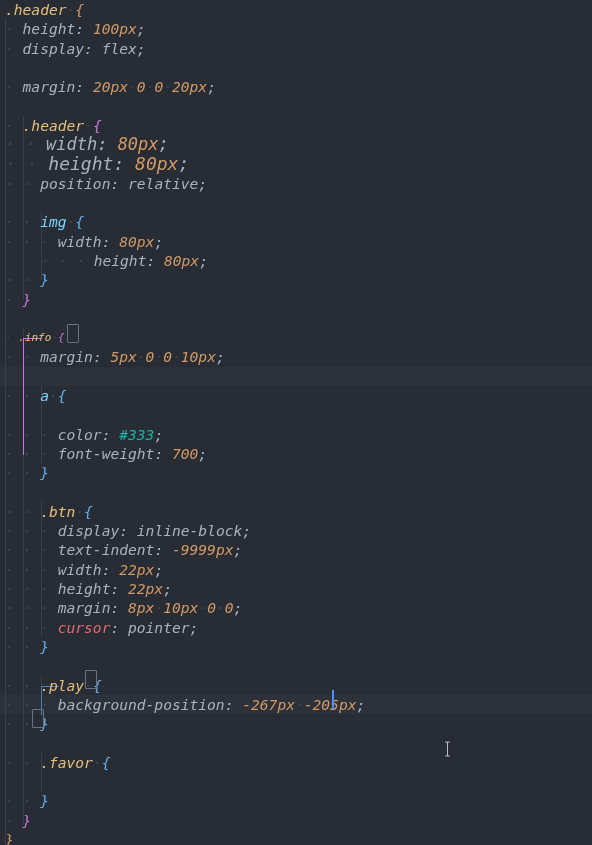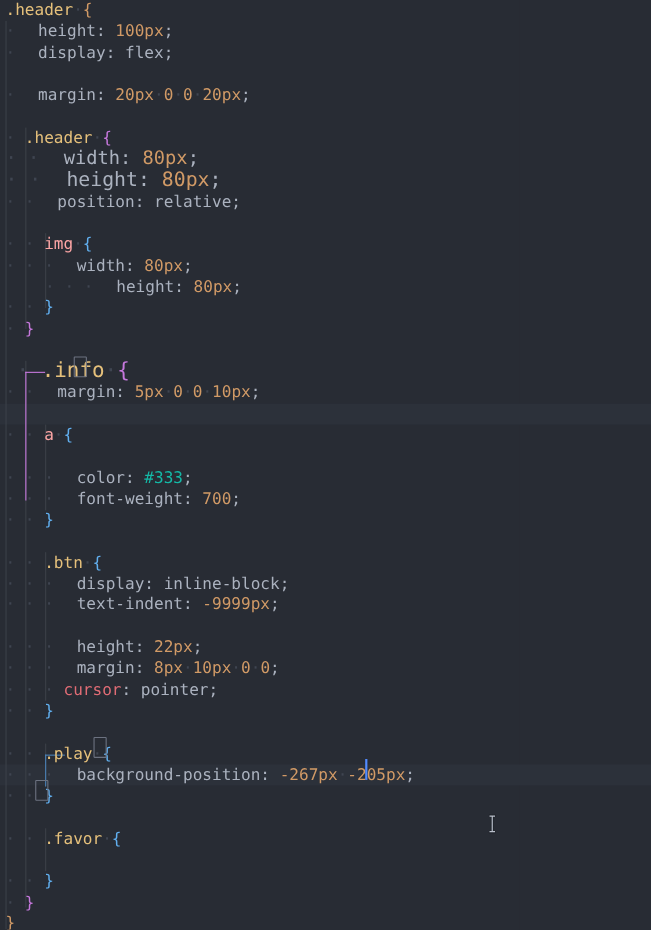--- a/index.html
+++ b/index.html
@@ -12,20 +12,21 @@
     height: 845px;
     overflow: hidden;
     font-family: "DejaVu Sans Mono", "Liberation Mono", monospace;
   }
 
   #editor {
     position: relative;
     width: 472px;
     height: 845px;
     background: #282c34;
+    font-style: italic;
   }
 
   
   .layer {
     position: absolute;
     top: 0; left: 0;
     width: 592px;
     height: 845px;
   }
   #highlight-layer { z-index: 1; }
@@ -65,22 +66,22 @@
     line-height: 19.3px;
     white-space: pre;
     font-size: 14.6px;
     font-family: "DejaVu Sans Mono", "Liberation Mono", monospace;
     letter-spacing: 0px;
     color: #abb2bf;
   }
 
   
   .t-sel-class   { color: #e5c07b; }   
-  .t-sel-tag     { color: #fca5a5; }   
-  .t-prop        { color: #abb2bf; margin-left: 12px; }   
+  .t-sel-tag     { color: #7dd3fc; }   
+  .t-prop        { color: #abb2bf; }   
   .t-prop-red    { color: #e06c75; }   
   .t-num         { color: #d19a66; }   
   .t-value       { color: #abb2bf; }   
   .t-hex         { color: #14b8a6; }   
   .t-punc        { color: #abb2bf; }   
   .t-b1          { color: #d19a66; }   
   .t-b2          { color: #c678dd; }   
   .t-b3          { color: #61afef; }   
   .t-ws          { color: #3f4551; }   
 
@@ -142,31 +143,32 @@
       <div class="code-line" style="top: 135.1px; font-size: 17px; line-height: 19.3px; left: 5px;"><span class="t-ws">· · </span><span class="t-prop">width</span><span class="t-punc">: </span><span class="t-num">80px</span><span class="t-punc">;</span></div>
       <div class="code-line" style="top: 154.4px; font-size: 18px; line-height: 19.3px; left: 5px;"><span class="t-ws">· · </span><span class="t-prop">height</span><span class="t-punc">: </span><span class="t-num">80px</span><span class="t-punc">;</span></div>
       <div class="code-line" style="top: 173.7px; font-size: 14.6px; line-height: 19.3px; left: 5px;"><span class="t-ws">· · </span><span class="t-prop">position</span><span class="t-punc">: </span><span class="t-value">relative</span><span class="t-punc">;</span></div>
       <div class="code-line" style="top: 193px; font-size: 14.6px; line-height: 19.3px; left: 5px;"></div>
       <div class="code-line" style="top: 212.3px; font-size: 14.6px; line-height: 19.3px; left: 5px;"><span class="t-ws">· · </span><span class="t-sel-tag">img</span><span class="t-ws">·</span><span class="t-b3">{</span></div>
       <div class="code-line" style="top: 231.6px; font-size: 14.6px; line-height: 19.3px; left: 5px;"><span class="t-ws">· · · </span><span class="t-prop">width</span><span class="t-punc">: </span><span class="t-num">80px</span><span class="t-punc">;</span></div>
       <div class="code-line" style="top: 250.9px; font-size: 14.6px; line-height: 19.3px; left: 5px; padding-left: 36px;"><span class="t-ws">· · · </span><span class="t-prop">height</span><span class="t-punc">: </span><span class="t-num">80px</span><span class="t-punc">;</span></div>
       <div class="code-line" style="top: 270.2px; font-size: 14.6px; line-height: 19.3px; left: 5px;"><span class="t-ws">· · </span><span class="t-b3">}</span></div>
       <div class="code-line" style="top: 289.5px; font-size: 14.6px; line-height: 19.3px; left: 5px;"><span class="t-ws">· </span><span class="t-b2">}</span></div>
       <div class="code-line" style="top: 308.8px; font-size: 14.6px; line-height: 19.3px; left: 5px;"></div>
-      <div class="code-line" style="top: 328.1px; font-size: 19px; line-height: 19.3px; left: 15px;"><span class="t-ws">· </span><span class="t-sel-class">.info</span><span class="t-ws">·</span><span class="t-b2">{</span></div>
+      <div class="code-line" style="top: 328.1px; font-size: 11px; line-height: 19.3px; left: 5px;"><span class="t-ws">· </span><span class="t-sel-class">.info</span><span class="t-ws">·</span><span class="t-b2">{</span></div>
       <div class="code-line" style="top: 347.4px; font-size: 14.6px; line-height: 19.3px; left: 5px;"><span class="t-ws">· · </span><span class="t-prop">margin</span><span class="t-punc">: </span><span class="t-num">5px</span><span class="t-ws">·</span><span class="t-num">0</span><span class="t-ws">·</span><span class="t-num">0</span><span class="t-ws">·</span><span class="t-num">10px</span><span class="t-punc">;</span></div>
       <div class="code-line" style="top: 366.7px; font-size: 14.6px; line-height: 19.3px; left: 5px;"></div>
       <div class="code-line" style="top: 386px; font-size: 14.6px; line-height: 19.3px; left: 5px;"><span class="t-ws">· · </span><span class="t-sel-tag">a</span><span class="t-ws">·</span><span class="t-b3">{</span></div>
       <div class="code-line" style="top: 424.6px; font-size: 14.6px; line-height: 19.3px; left: 5px;"><span class="t-ws">· · · </span><span class="t-prop">color</span><span class="t-punc">: </span><span class="t-hex">#333</span><span class="t-punc">;</span></div>
       <div class="code-line" style="top: 443.9px; font-size: 14.6px; line-height: 19.3px; left: 5px;"><span class="t-ws">· · · </span><span class="t-prop">font-weight</span><span class="t-punc">: </span><span class="t-num">700</span><span class="t-punc">;</span></div>
       <div class="code-line" style="top: 463.2px; font-size: 14.6px; line-height: 19.3px; left: 5px;"><span class="t-ws">· · </span><span class="t-b3">}</span></div>
       <div class="code-line" style="top: 482.5px; font-size: 14.6px; line-height: 19.3px; left: 5px;"></div>
       <div class="code-line" style="top: 501.8px; font-size: 14.6px; line-height: 19.3px; left: 5px;"><span class="t-ws">· · </span><span class="t-sel-class">.btn</span><span class="t-ws">·</span><span class="t-b3">{</span></div>
       <div class="code-line" style="top: 521.1px; font-size: 14.6px; line-height: 19.3px; left: 5px;"><span class="t-ws">· · · </span><span class="t-prop">display</span><span class="t-punc">: </span><span class="t-value">inline-block</span><span class="t-punc">;</span></div>
       <div class="code-line" style="top: 540.4px; font-size: 14.6px; line-height: 19.3px; left: 5px;"><span class="t-ws">· · · </span><span class="t-prop">text-indent</span><span class="t-punc">: </span><span class="t-num">-9999px</span><span class="t-punc">;</span></div>
+      <div class="code-line" style="top: 559.7px; font-size: 14.6px; line-height: 19.3px; left: 5px;"><span class="t-ws">· · · </span><span class="t-prop">width</span><span class="t-punc">: </span><span class="t-num">22px</span><span class="t-punc">;</span></div>
       <div class="code-line" style="top: 579px; font-size: 14.6px; line-height: 19.3px; left: 5px;"><span class="t-ws">· · · </span><span class="t-prop">height</span><span class="t-punc">: </span><span class="t-num">22px</span><span class="t-punc">;</span></div>
       <div class="code-line" style="top: 598.3px; font-size: 14.6px; line-height: 19.3px; left: 5px;"><span class="t-ws">· · · </span><span class="t-prop">margin</span><span class="t-punc">: </span><span class="t-num">8px</span><span class="t-ws">·</span><span class="t-num">10px</span><span class="t-ws">·</span><span class="t-num">0</span><span class="t-ws">·</span><span class="t-num">0</span><span class="t-punc">;</span></div>
       <div class="code-line" style="top: 617.6px; font-size: 14.6px; line-height: 19.3px; left: 5px;"><span class="t-ws">· · · </span><span class="t-prop-red">cursor</span><span class="t-punc">: </span><span class="t-value">pointer</span><span class="t-punc">;</span></div>
       <div class="code-line" style="top: 636.9px; font-size: 14.6px; line-height: 19.3px; left: 5px;"><span class="t-ws">· · </span><span class="t-b3">}</span></div>
       <div class="code-line" style="top: 656.2px; font-size: 14.6px; line-height: 19.3px; left: 5px;"></div>
       <div class="code-line" style="top: 675.5px; font-size: 14.6px; line-height: 19.3px; left: 5px;"><span class="t-ws">· · </span><span class="t-sel-class">.play</span><span class="t-ws">·</span><span class="t-b3">{</span></div>
       <div class="code-line" style="top: 694.8px; font-size: 14.6px; line-height: 19.3px; left: 5px;"><span class="t-ws">· · · </span><span class="t-prop">background-position</span><span class="t-punc">: </span><span class="t-num">-267px</span><span class="t-ws">·</span><span class="t-num">-205px</span><span class="t-punc">;</span></div>
       <div class="code-line" style="top: 714.1px; font-size: 14.6px; line-height: 19.3px; left: 5px;"><span class="t-ws">· · </span><span class="t-b3">}</span></div>
       <div class="code-line" style="top: 733.4px; font-size: 14.6px; line-height: 19.3px; left: 5px;"></div>
       <div class="code-line" style="top: 752.7px; font-size: 14.6px; line-height: 19.3px; left: 5px;"><span class="t-ws">· · </span><span class="t-sel-class">.favor</span><span class="t-ws">·</span><span class="t-b3">{</span></div>

